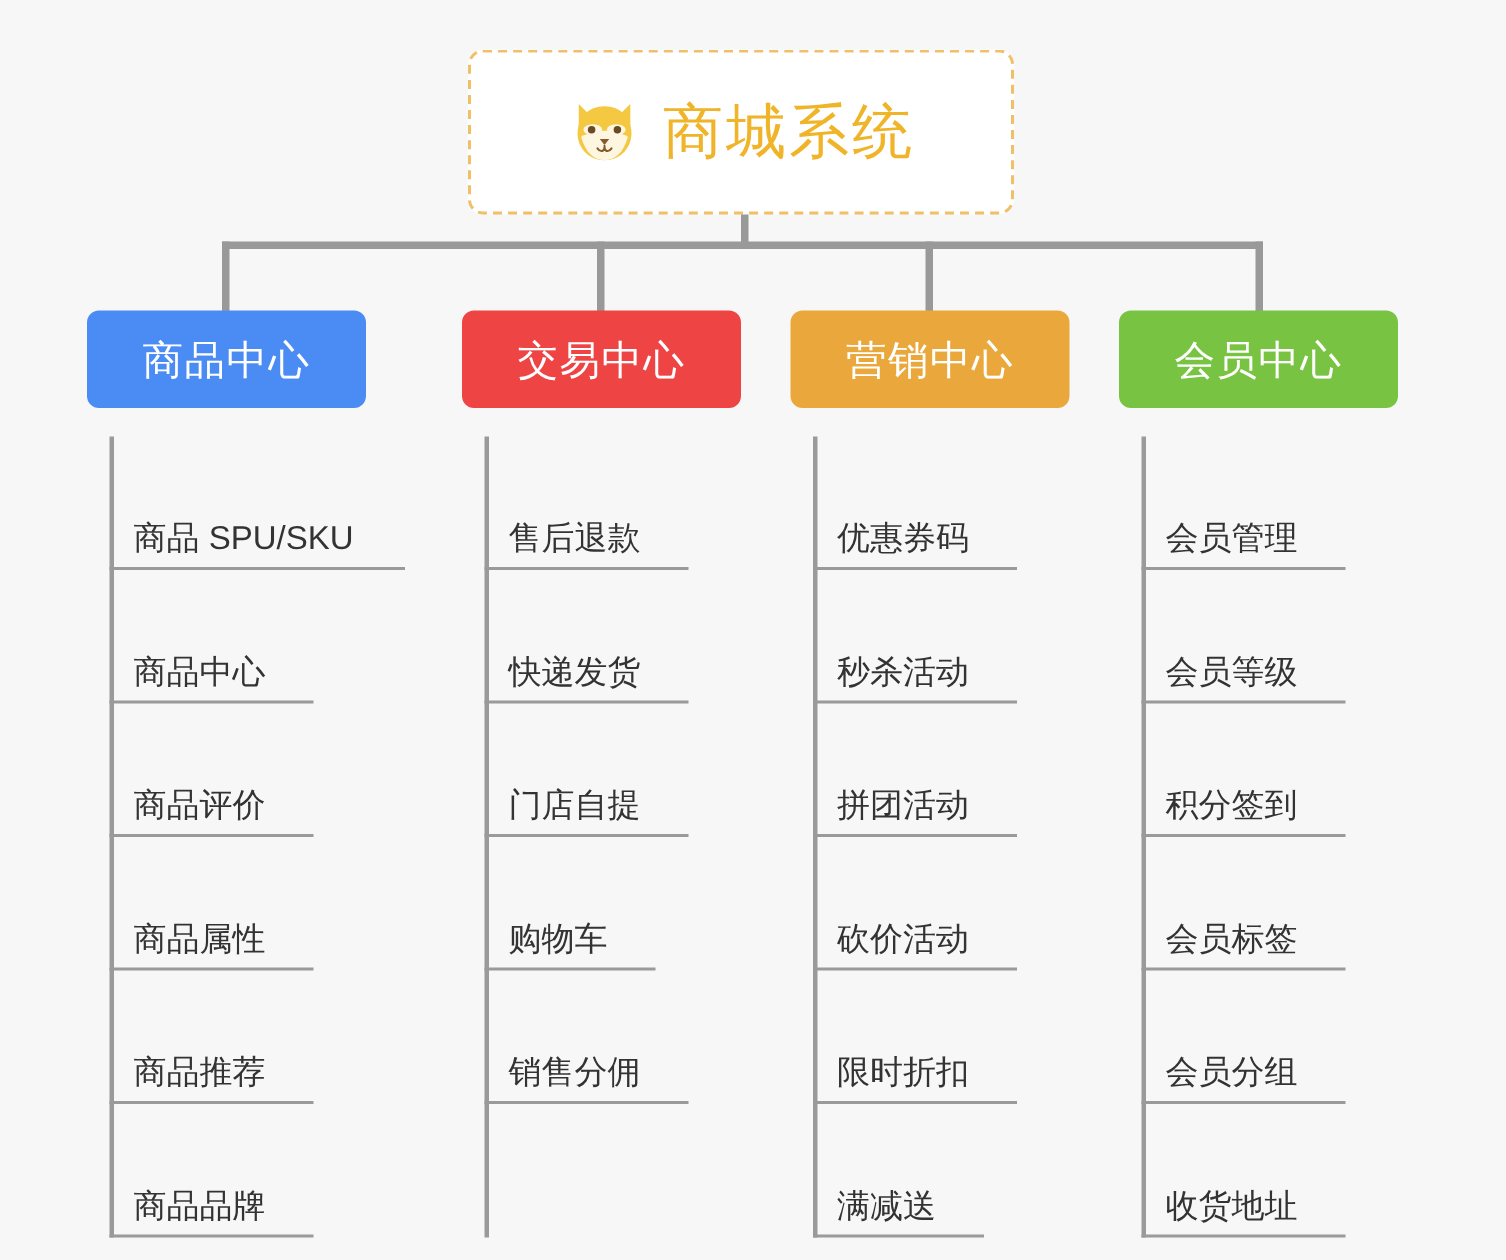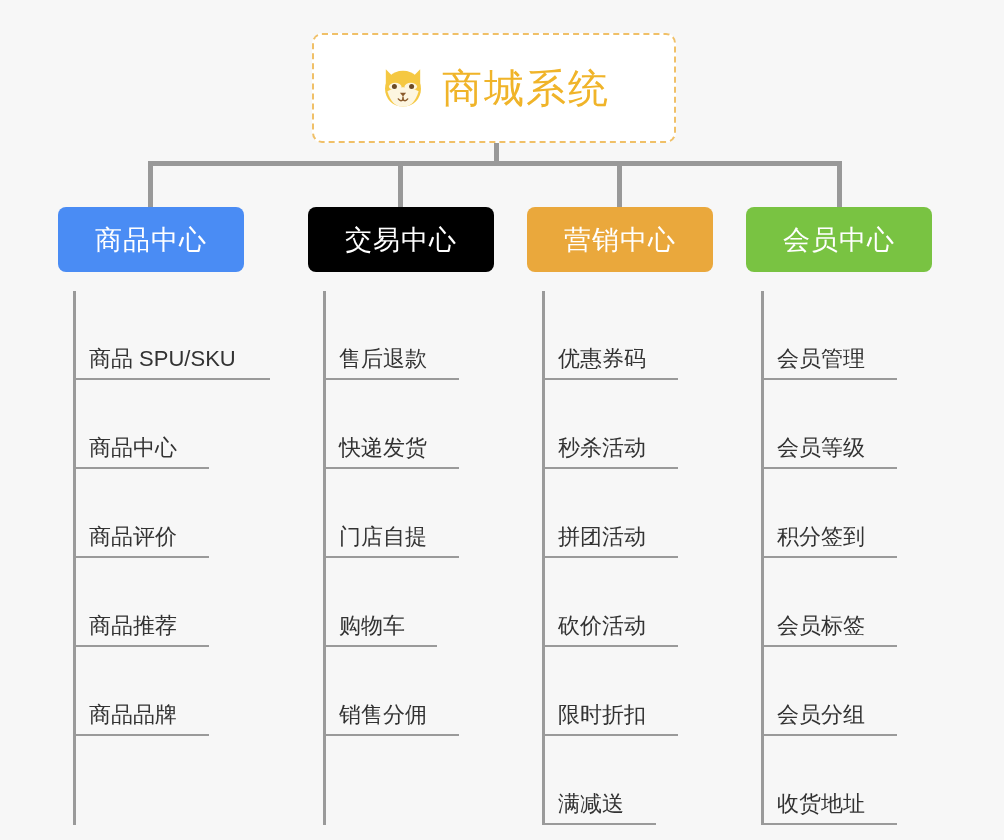--- a/index.html
+++ b/index.html
@@ -170,31 +170,35 @@
         </div>
         <div class="leaf-item">
           <span class="leaf-label">商品中心</span>
           <div class="leaf-rule" style="width: 136px;"></div>
         </div>
         <div class="leaf-item">
           <span class="leaf-label">商品评价</span>
           <div class="leaf-rule" style="width: 136px;"></div>
         </div>
         <div class="leaf-item">
+          <span class="leaf-label">商品属性</span>
+          <div class="leaf-rule" style="width: 136px;"></div>
+        </div>
+        <div class="leaf-item">
           <span class="leaf-label">商品推荐</span>
           <div class="leaf-rule" style="width: 136px;"></div>
         </div>
         <div class="leaf-item">
           <span class="leaf-label">商品品牌</span>
           <div class="leaf-rule" style="width: 136px;"></div>
         </div>
       </div>
     </div>
   <div class="column" style="left:308px;">
-      <div class="cat-header" style="background: #000000;">
+      <div class="cat-header" style="background: #ef4444;">
         <span>交易中心</span>
       </div>
       <div class="leaf-stack">
         <div class="leaf-trunk" style="height: 534px; background: rgb(154, 154, 154);"></div>
         <div class="leaf-item">
           <span class="leaf-label">售后退款</span>
           <div class="leaf-rule" style="width: 136px;"></div>
         </div>
         <div class="leaf-item">
           <span class="leaf-label">快递发货</span>

